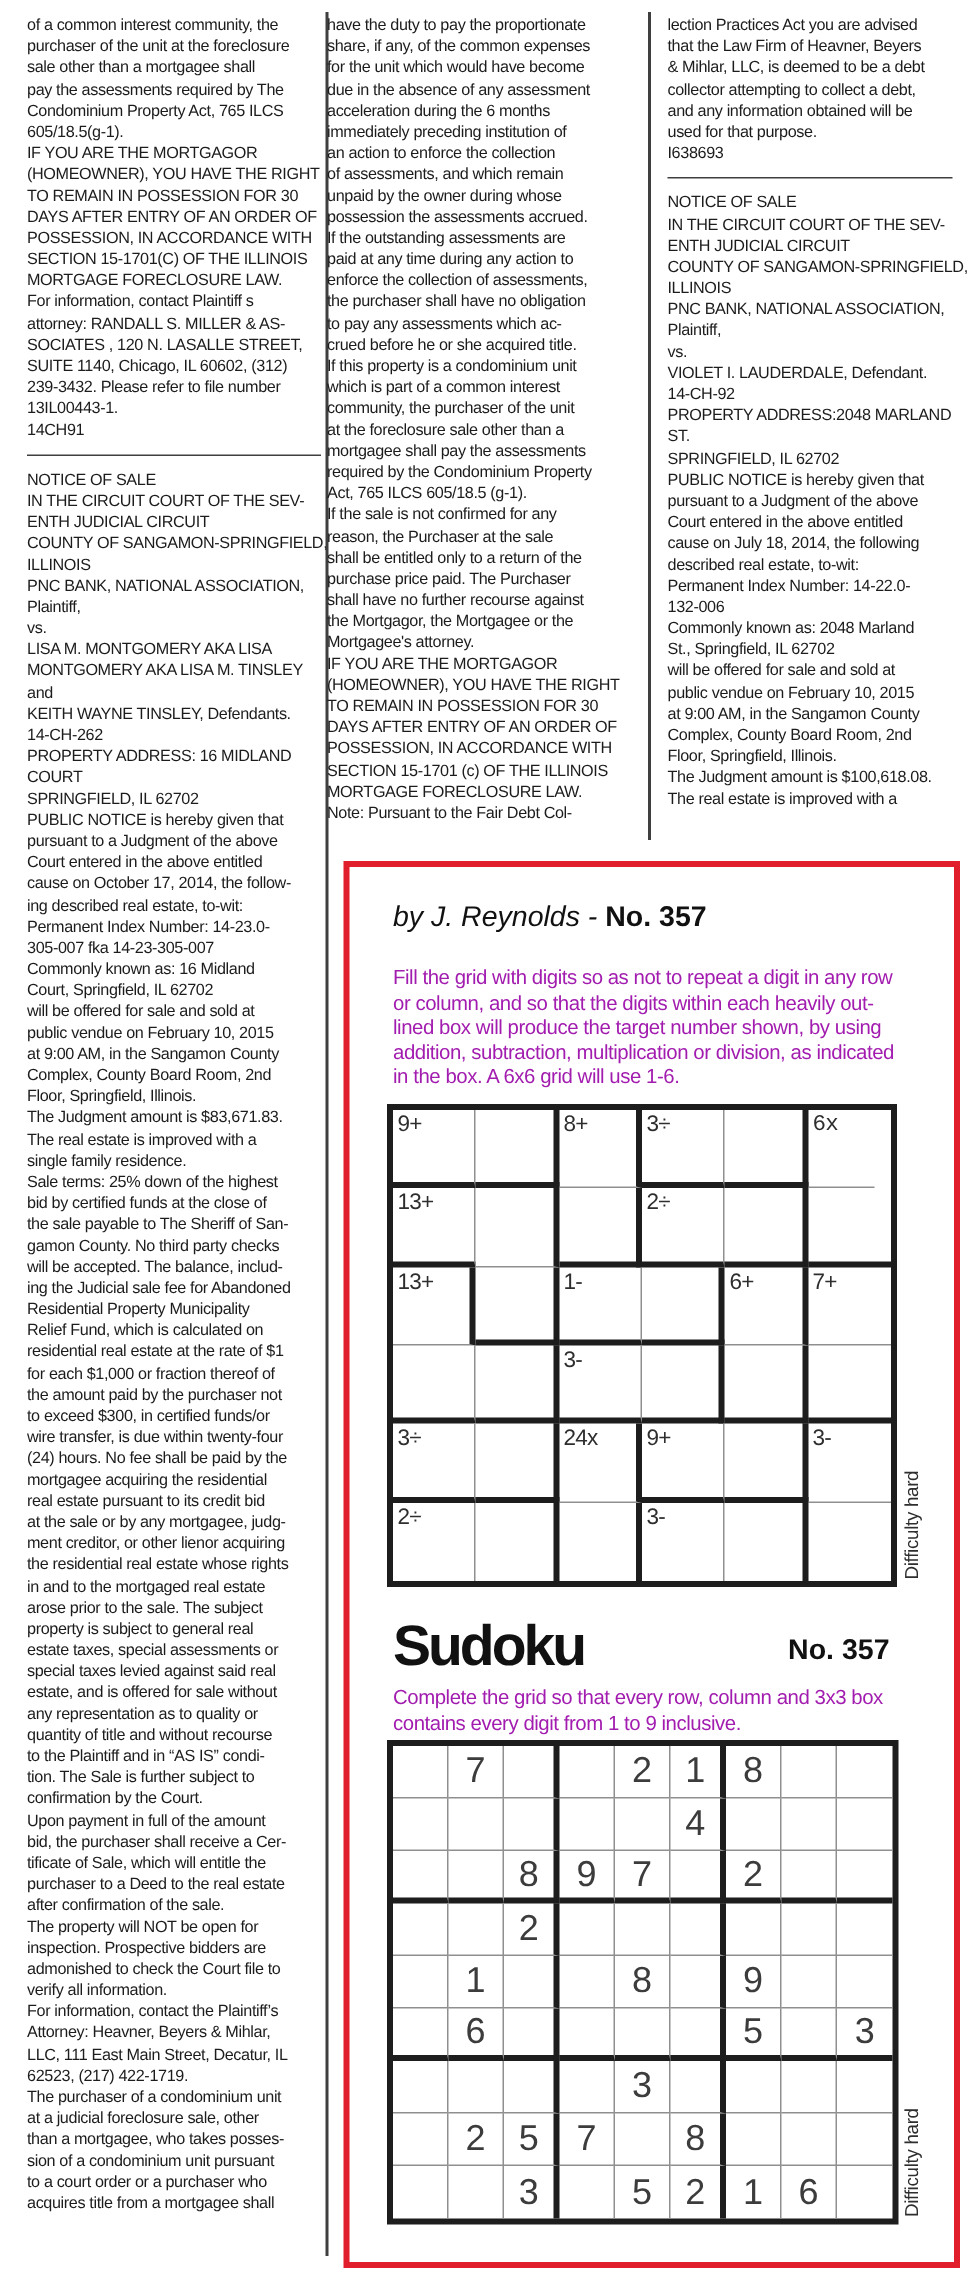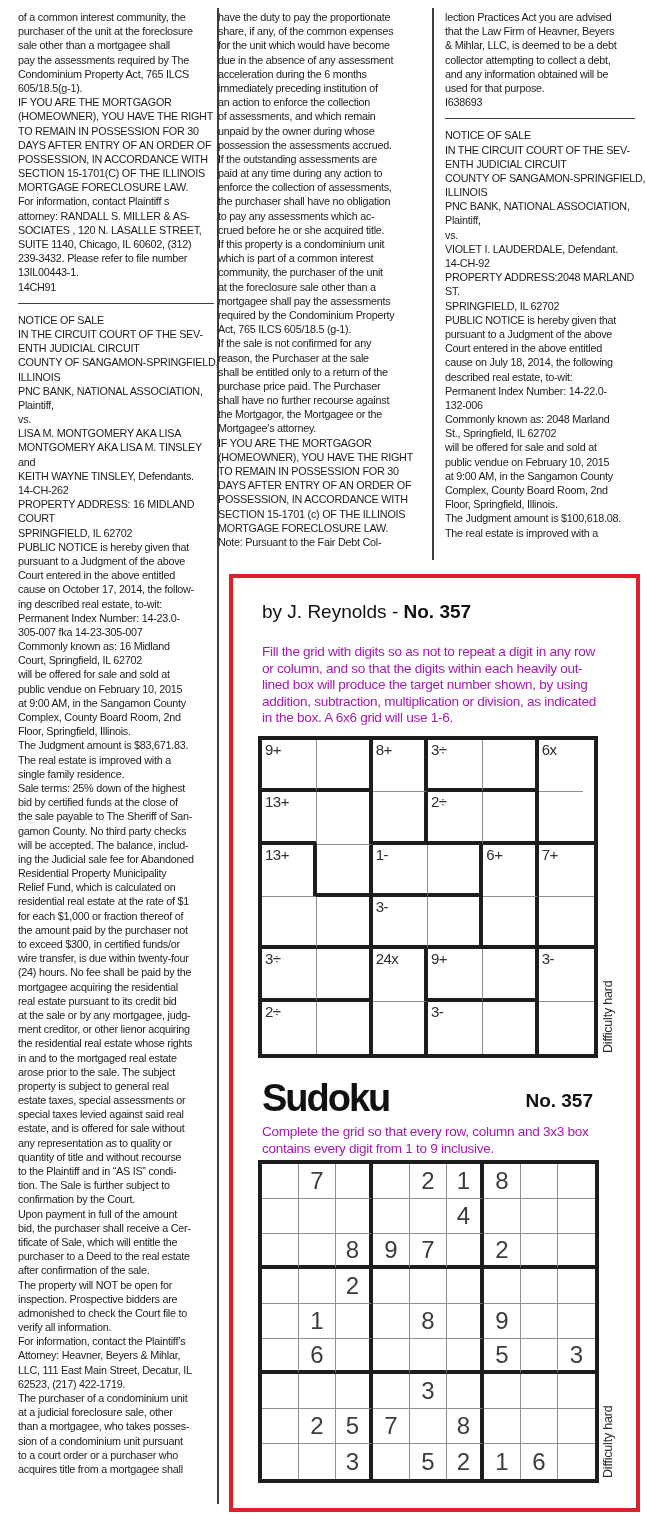--- a/index.html
+++ b/index.html
@@ -10,21 +10,21 @@
   .nline{white-space:nowrap;font-size:10.8px;line-height:14.2px;height:14.2px;
          letter-spacing:-0.25px;color:#1c1c1c;}
   .colrule{border-top:1.5px solid #3f3f3f;margin:9px 2px 9px 0;}
   .vdivider{position:absolute;width:1.5px;background:#3f3f3f;}
   
   #puzzle-box{position:absolute;left:229px;top:574px;width:403px;height:930px;
               border:4px solid #e11e2b;background:#fff;}
   .pz-header{position:absolute;display:flex;justify-content:space-between;align-items:flex-end;width:331px;}
   .pz-title{font-size:38px;font-weight:bold;letter-spacing:-2px;line-height:0.95;color:#111;}
   .pz-byline{font-size:19px;padding-bottom:3px;color:#111;white-space:nowrap;}
-  .pz-byline .by{}
+  .pz-byline .by{font-style:italic;}
   .pz-byline .num{font-weight:bold;}
   .pz-num{font-size:19px;font-weight:bold;padding-bottom:4px;color:#111;}
   .pz-instr{position:absolute;width:380px;}
   .pz-instr .iline{font-size:13.6px;line-height:16.6px;height:16.6px;white-space:nowrap;
                    letter-spacing:-0.3px;color:#a21caf;}
   .grid-box{position:absolute;border:4px solid #1d1d1d;background:#fff;}
   .kcell,.scell{position:absolute;box-sizing:border-box;}
   .kclue{position:absolute;top:1px;left:3px;font-size:15px;letter-spacing:-0.5px;color:#2e2e2e;}
   .scell{display:flex;align-items:center;justify-content:center;
          font-size:24px;color:#3c3c3c;}
@@ -242,21 +242,21 @@
         <span class="kclue">9+</span>
       </div>
       <div class="kcell" style="left: 55.3333px; top: 0px; width: 55.3333px; height: 52.3333px; border-right: 4px solid rgb(29, 29, 29); border-bottom: 4px solid rgb(29, 29, 29);"></div>
       <div class="kcell" style="left: 110.667px; top: 0px; width: 55.3333px; height: 52.3333px; border-right: 4px solid rgb(29, 29, 29); border-bottom: 1px solid rgb(143, 143, 143);">
         <span class="kclue">8+</span>
       </div>
       <div class="kcell" style="left: 166px; top: 0px; width: 55.3333px; height: 52.3333px; border-right: 1px solid rgb(143, 143, 143); border-bottom: 4px solid rgb(29, 29, 29);">
         <span class="kclue">3÷</span>
       </div>
       <div class="kcell" style="left: 221.333px; top: 0px; width: 55.3333px; height: 52.3333px; border-right: 4px solid rgb(29, 29, 29); border-bottom: 4px solid rgb(29, 29, 29);"></div>
-      <div class="kcell" style="left: 276.667px; top: 0px; width: 44px; height: 52.3333px; border-bottom: 1px solid rgb(143, 143, 143);">
+      <div class="kcell" style="left: 276.667px; top: 0px; width: 44px; height: 52.3333px; border-bottom: 1px solid rgb(143, 143, 143); font-family: Liberation Mono, monospace;">
         <span class="kclue">6x</span>
       </div>
       <div class="kcell" style="left: 0px; top: 52.3333px; width: 55.3333px; height: 52.3333px; border-right: 1px solid rgb(143, 143, 143); border-bottom: 4px solid rgb(29, 29, 29);">
         <span class="kclue">13+</span>
       </div>
       <div class="kcell" style="left: 55.3333px; top: 52.3333px; width: 55.3333px; height: 52.3333px; border-right: 4px solid rgb(29, 29, 29); border-bottom: 1px solid rgb(143, 143, 143);"></div>
       <div class="kcell" style="left: 110.667px; top: 52.3333px; width: 55.3333px; height: 52.3333px; border-right: 4px solid rgb(29, 29, 29); border-bottom: 4px solid rgb(29, 29, 29);"></div>
       <div class="kcell" style="left: 166px; top: 52.3333px; width: 55.3333px; height: 52.3333px; border-right: 1px solid rgb(143, 143, 143); border-bottom: 4px solid rgb(29, 29, 29);">
         <span class="kclue">2÷</span>
       </div>

